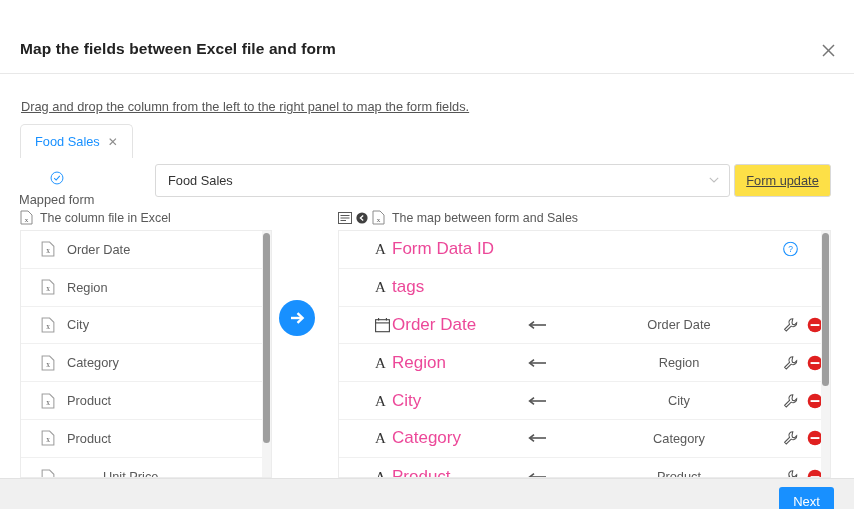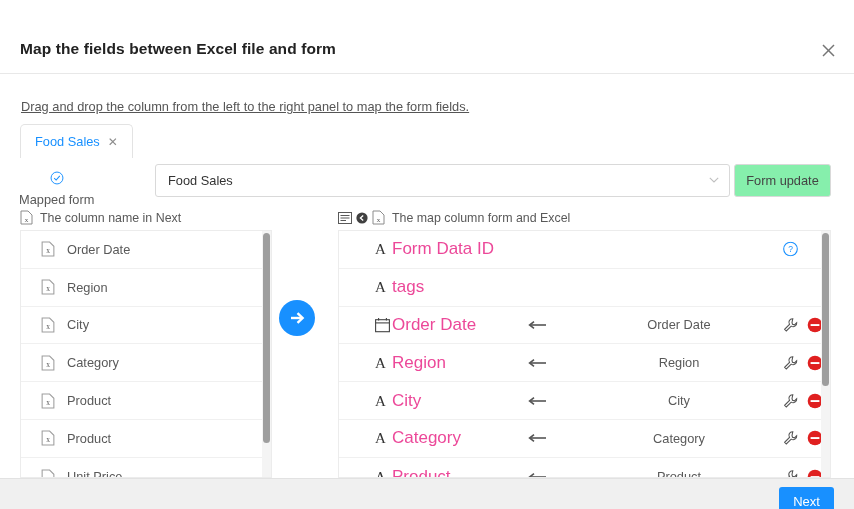--- a/index.html
+++ b/index.html
@@ -90,25 +90,26 @@
   .form-select-value { font-size: 12.8px; color: #333; }
   .chev {
     position: absolute; right: 10px; top: 12px;
     width: 10px; height: 6px;
   }
   .form-update-btn {
     position: absolute; left: 734px; top: 0;
     width: 97px; height: 33px;
     border: 1px solid #d9d9d9;
     border-radius: 3px;
-    background: #86efac;
+    background: #fde047;
     font-size: 12.8px; color: #444;
     display: flex; align-items: center; justify-content: center;
     cursor: pointer;
     font-family: "Liberation Sans", sans-serif;
+    text-decoration: underline;
   }
 
   
   .panel-head {
     position: absolute; top: 184px;
     display: flex; align-items: center; gap: 7px;
     font-size: 12.4px; color: #595959;
   }
   .panel-head.left { left: 20px; }
   .panel-head.right { left: 338px; }
@@ -138,21 +139,21 @@
   }
 
   .row {
     position: relative;
     height: 37.8px;
     border-bottom: 1px solid #f0f0f0;
     display: flex; align-items: center;
     background: #fff;
     cursor: pointer;
   }
-  .row:last-child { border-bottom: none; }
+  .row:last-child { border-bottom: none; gap: 36px; }
 
   
   .lrow-icon { margin-left: 20px; width: 14px; height: 16px; display:block; }
   .lrow-label {
     margin-left: 12px;
     font-size: 12.8px; color: #595959;
   }
 
   
   .rrow-icon {
@@ -275,41 +276,41 @@
     </div>
 
     <div class="form-update-btn">Form update</div>
   </div>
 
   <div class="panel-head left">
     <svg width="13" height="15" viewBox="0 0 13 15">
       <path d="M1 1 h7 l4 4 v9 h-11 z" fill="#fff" stroke="#8c8c8c" stroke-width="1"></path>
       <text x="6.5" y="11.5" font-size="7" font-family="Liberation Serif, serif" fill="#595959" text-anchor="middle">x</text>
     </svg>
-    <span>The column name in Next</span>
+    <span>The column file in Excel</span>
   </div>
 
   <div class="panel-head right">
     <span class="head-icons">
       <svg width="14" height="12" viewBox="0 0 14 12">
         <rect x="0.5" y="0.5" width="13" height="11" fill="#fff" stroke="#595959" stroke-width="1"></rect>
         <line x1="2.5" y1="3.5" x2="11.5" y2="3.5" stroke="#595959" stroke-width="1"></line>
         <line x1="2.5" y1="6" x2="11.5" y2="6" stroke="#595959" stroke-width="1"></line>
         <line x1="2.5" y1="8.5" x2="8" y2="8.5" stroke="#595959" stroke-width="1"></line>
       </svg>
       <svg width="12" height="12" viewBox="0 0 12 12">
         <circle cx="6" cy="6" r="5.6" fill="#404040"></circle>
         <polyline points="7.2,3.4 4.4,6 7.2,8.6" fill="none" stroke="#fff" stroke-width="1.3"></polyline>
       </svg>
       <svg width="13" height="15" viewBox="0 0 13 15">
         <path d="M1 1 h7 l4 4 v9 h-11 z" fill="#fff" stroke="#8c8c8c" stroke-width="1"></path>
         <text x="6.5" y="11.5" font-size="7" font-family="Liberation Serif, serif" fill="#595959" text-anchor="middle">x</text>
       </svg>
     </span>
-    <span>The map column form and Excel</span>
+    <span>The map between form and Sales</span>
   </div>
 
   <div class="panel left">
     <div id="left-rows">
         <div class="row">
           <svg class="lrow-icon" viewBox="0 0 13 15">
             <path d="M1 1 h7 l4 4 v9 h-11 z" fill="#fff" stroke="#9e9e9e" stroke-width="1"></path>
             <text x="6.5" y="11.5" font-size="7" font-family="Liberation Serif, serif" fill="#595959" text-anchor="middle">x</text>
           </svg>
           <span class="lrow-label">Order Date</span>

